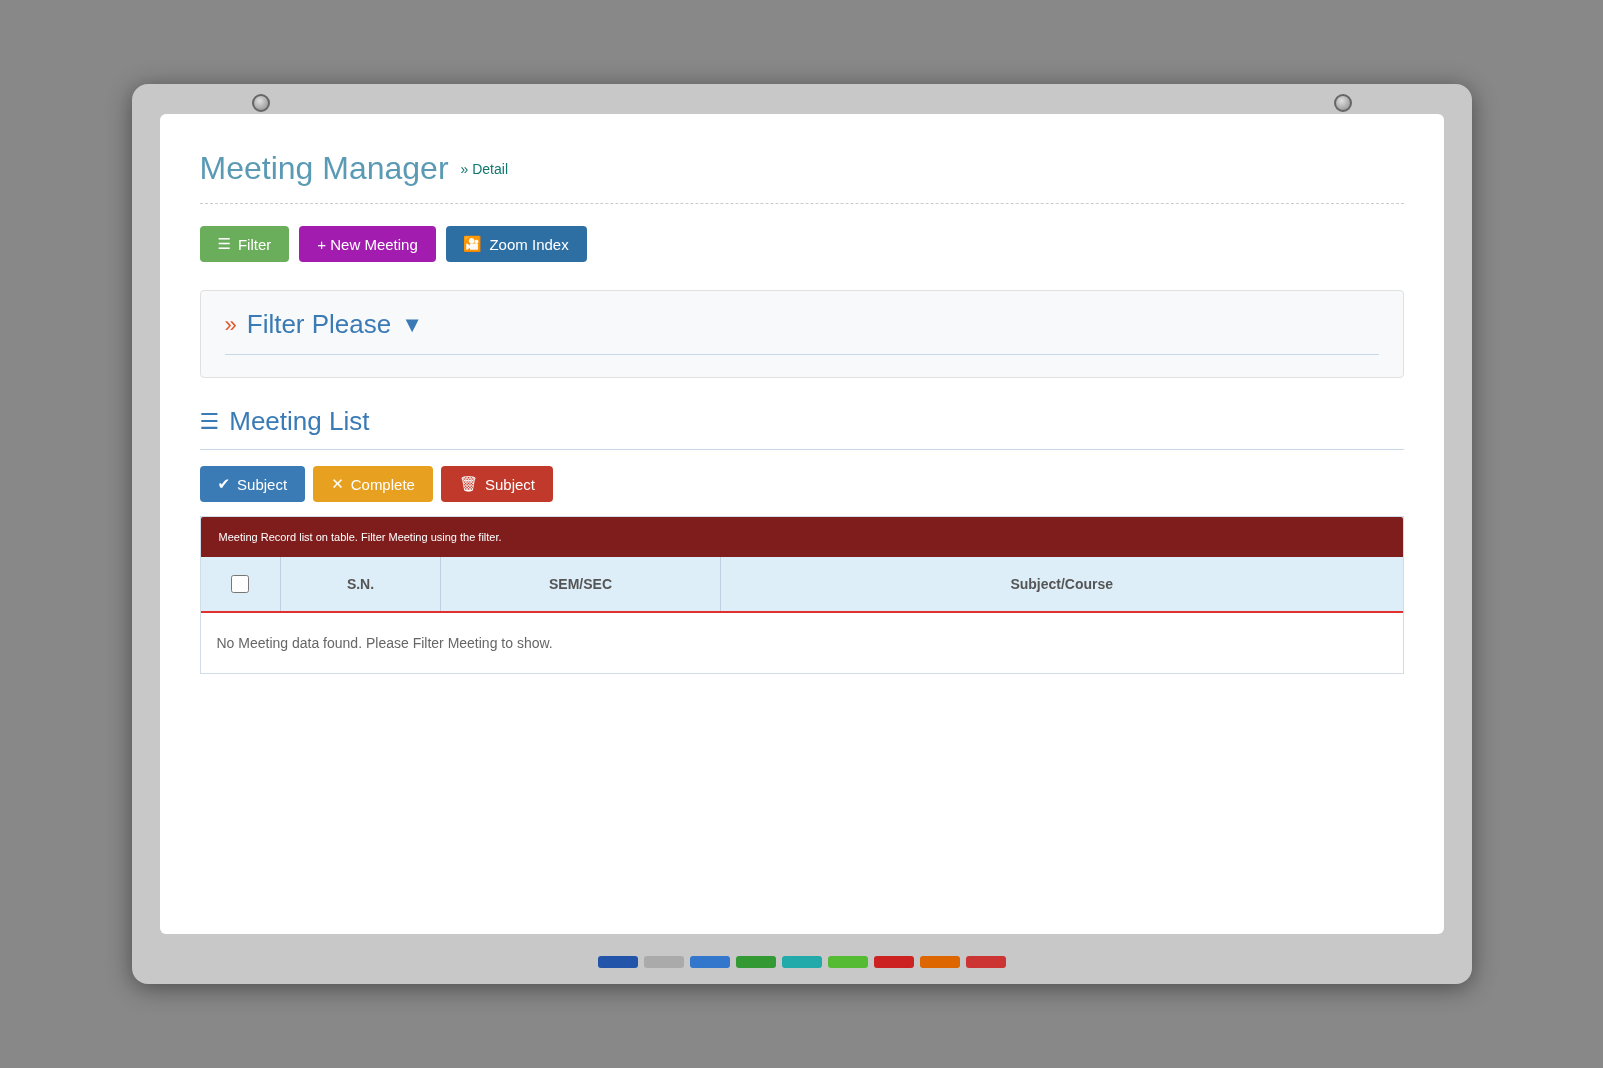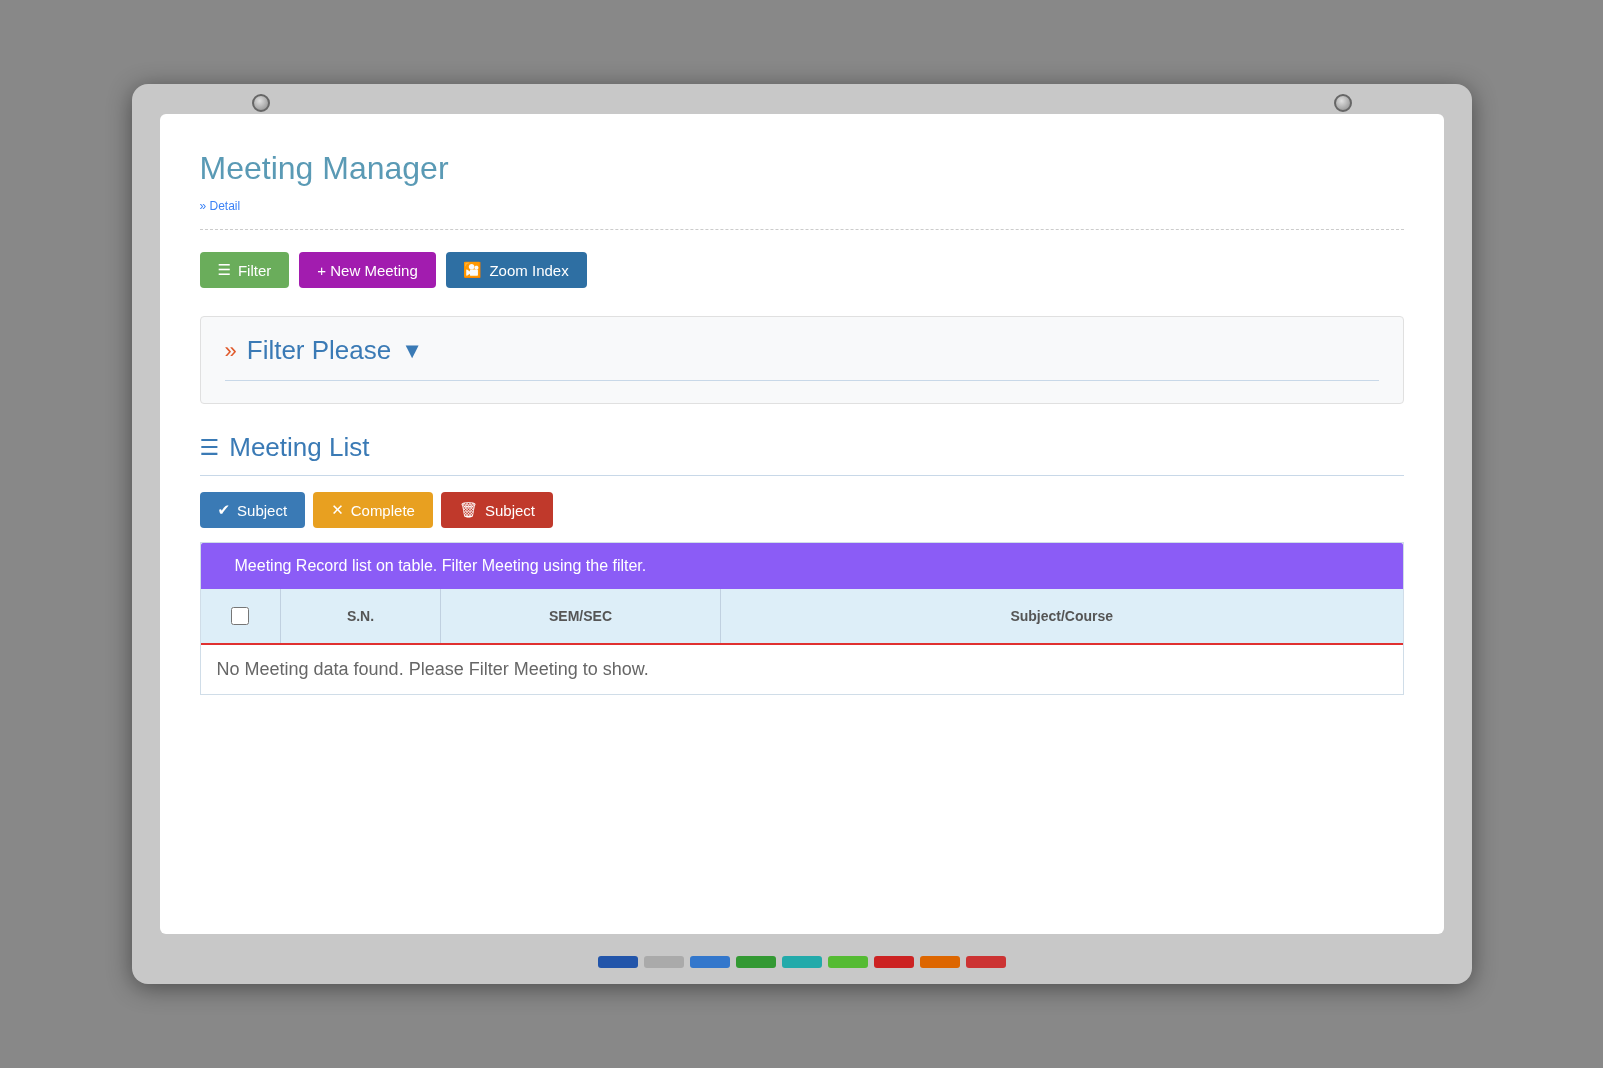--- a/index.html
+++ b/index.html
@@ -39,35 +39,34 @@
       border-radius: 50%;
       position: absolute;
       border: 2px solid #666;
     }
     .screw-tl { top: 10px; left: 120px; }
     .screw-tr { top: 10px; right: 120px; }
 
     
     .page-header {
       display: flex;
-      align-items: flex-start;
+      align-items: center;
       gap: 12px;
       margin-bottom: 16px;
-      flex-direction: column;
     }
 
     .page-title {
       font-size: 32px;
       font-weight: 300;
       color: #5a9ab5;
     }
 
     .breadcrumb-separator {
-      color: #3b82f6;
-      font-size: 12px;
+      color: #0f766e;
+      font-size: 14px;
     }
 
     .header-divider {
       border: none;
       border-top: 1px dashed #ccc;
       margin-bottom: 22px;
     }
 
     
     .toolbar {
@@ -176,24 +175,24 @@
     .btn-pending {
       background: #e8a020;
     }
 
     .btn-delete {
       background: #c0392b;
     }
 
     
     .table-info-bar {
-      background: #8b5cf6;
+      background: #7f1d1d;
       color: #fff;
-      padding: 14px 34px;
-      font-size: 16px;
+      padding: 14px 18px;
+      font-size: 11px;
       border-radius: 2px 2px 0 0;
     }
 
     .table-wrapper {
       border: 1px solid #d0dde8;
     }
 
     .data-table {
       width: 100%;
       border-collapse: collapse;
@@ -227,22 +226,22 @@
     .data-table thead th:last-child {
       border-right: none;
     }
 
     .table-row-separator {
       border: none;
       border-top: 2px solid #e03030;
     }
 
     .empty-row td {
-      padding: 14px 16px;
-      font-size: 18px;
+      padding: 22px 16px;
+      font-size: 14px;
       color: #666;
     }
 
     .checkbox-cell {
       display: flex;
       justify-content: center;
       align-items: center;
       padding: 4px;
     }
 

